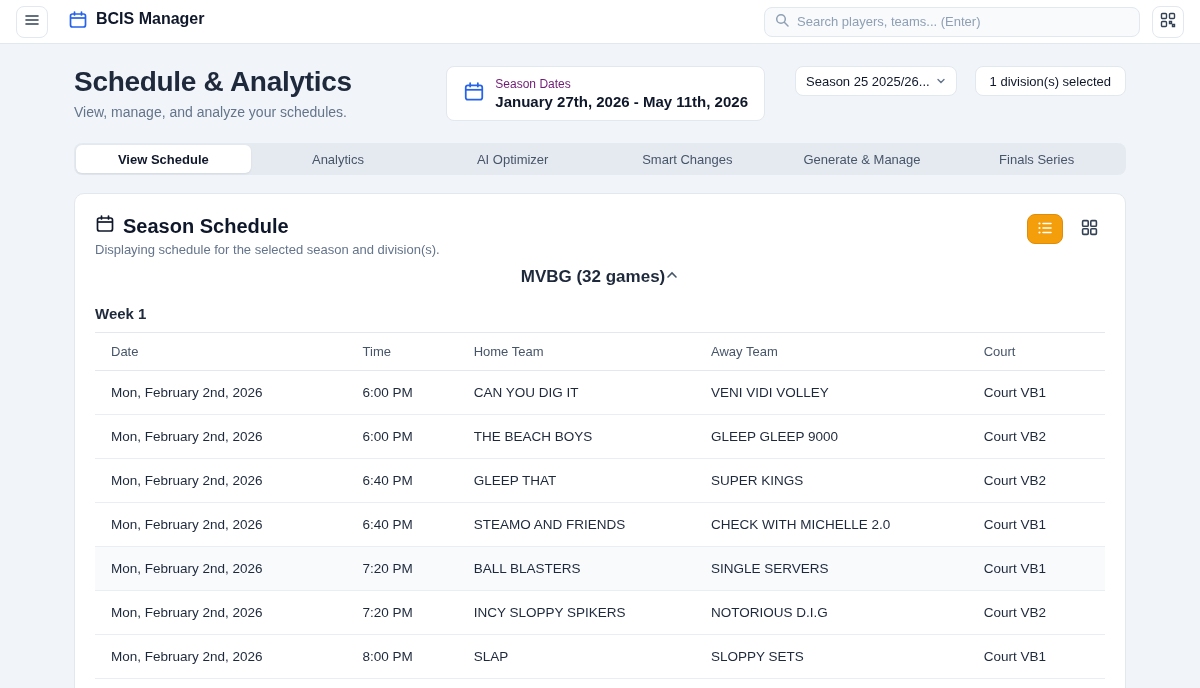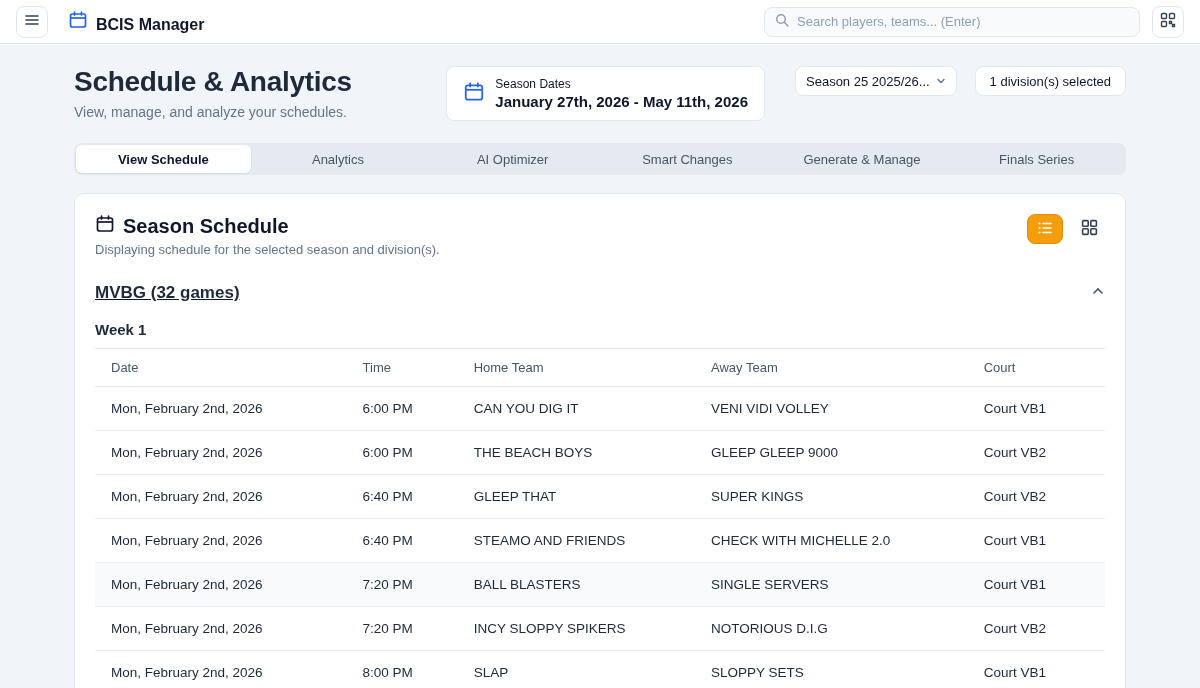--- a/index.html
+++ b/index.html
@@ -22,21 +22,21 @@
   }
   .icon-btn {
     width: 32px; height: 32px;
     border: 1px solid #e2e8f0;
     border-radius: 8px;
     background: #ffffff;
     display: flex; align-items: center; justify-content: center;
     cursor: pointer;
     color: #334155;
   }
-  .brand { display: flex; align-items: flex-end; gap: 8px; margin-left: 8px; }
+  .brand { display: flex; align-items: flex-start; gap: 8px; margin-left: 8px; }
   .brand-title { font-size: 16px; font-weight: 700; color: #0f172a; }
   .topbar-spacer { flex: 1; }
   .search-box {
     width: 376px; height: 30px;
     border: 1px solid #e2e8f0;
     border-radius: 8px;
     background: #f8fafc;
     display: flex; align-items: center;
     padding: 0 10px; gap: 8px;
   }
@@ -56,21 +56,21 @@
   .page-subtitle { font-size: 14px; color: #64748b; margin-top: 6px; }
 
   .season-card {
     background: #ffffff;
     border: 1px solid #e2e8f0;
     border-radius: 8px;
     padding: 10px 16px;
     display: flex; align-items: center; gap: 10px;
     margin-right: 12px;
   }
-  .season-card-label { font-size: 12px; color: #0f172a; }
+  .season-card-label { font-size: 12px; color: #701a75; }
   .season-card-value { font-size: 15px; font-weight: 700; color: #0f172a; margin-top: 2px; }
 
   .select-pill, .division-btn {
     background: #ffffff;
     border: 1px solid #e2e8f0;
     border-radius: 8px;
     height: 30px;
     display: flex; align-items: center;
     font-size: 13px; color: #0f172a;
     padding: 0 10px; gap: 6px;
@@ -128,24 +128,23 @@
   .grid-view-btn {
     width: 32px; height: 30px;
     background: transparent;
     border: none;
     display: flex; align-items: center; justify-content: center;
     cursor: pointer;
     color: #334155;
   }
 
   .group-header {
-    margin-top: 26px;
-    display: flex; align-items: center; justify-content: space-between;
-    cursor: pointer;
-    text-decoration: underline;
+    margin-top: 10px;
+    display: flex; align-items: center; justify-content: center;
+    cursor: pointer;
   }
   .group-title { font-size: 17px; font-weight: 700; color: #1e293b; }
   .week-title { margin-top: 18px; font-size: 15px; font-weight: 700; color: #1e293b; }
 
   
   table.schedule {
     width: 100%;
     margin-top: 10px;
     border-collapse: collapse;
     border-top: 1px solid #e2e8f0;

